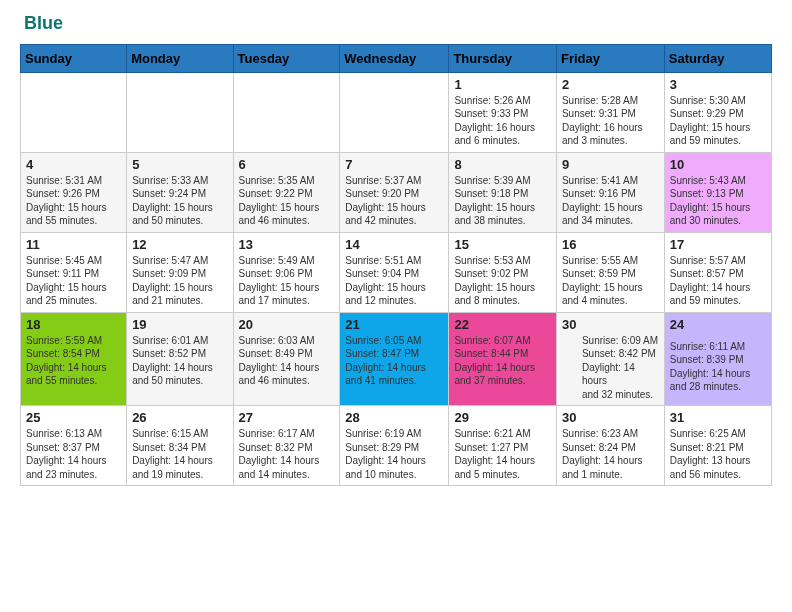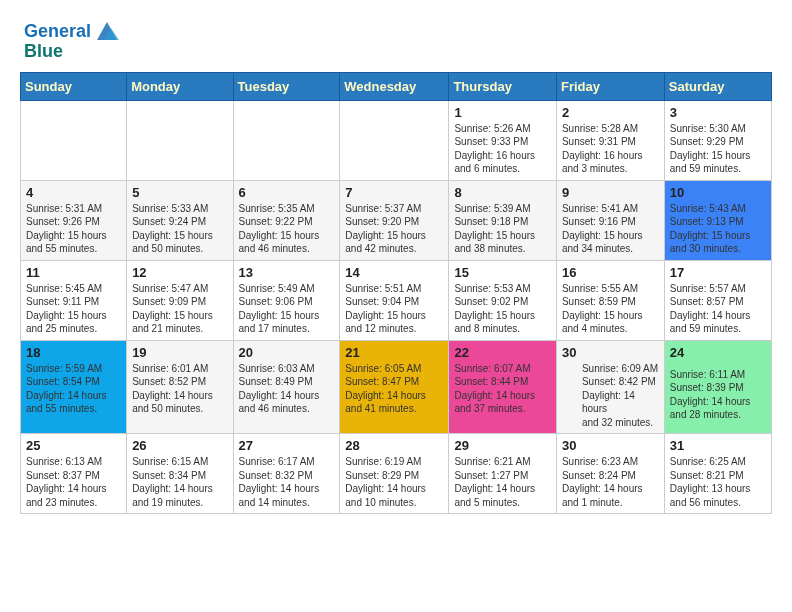--- a/index.html
+++ b/index.html
@@ -49,21 +49,21 @@
     }
     .calendar {
       width: 100%;
       border-collapse: collapse;
       padding: 0 10px 10px 10px;
       margin: 0 10px;
       width: calc(100% - 20px);
     }
     .calendar th {
       background-color: #2a7abf;
-      color: #fef9c3;
+      color: #000000;
       font-size: 13px;
       font-weight: bold;
       padding: 6px 4px;
       text-align: left;
       border: 1px solid #1a5a9a;
     }
     .calendar td {
       vertical-align: top;
       border: 1px solid #ccc;
       padding: 4px 5px;
@@ -90,27 +90,20 @@
     .table-wrap {
       padding: 0 10px 10px 10px;
     }
   </style>
 </head>
 <body>
 
 <div class="header">
   <div class="logo">
     <div>
-      <div style="display:flex;align-items:center;">
-        <span class="logo-text"><span>General</span></span>
-        <svg class="logo-icon" viewBox="0 0 28 28" xmlns="http://www.w3.org/2000/svg">
-          <polygon points="4,22 14,4 24,22" fill="#1a6fb5" opacity="0.85"></polygon>
-          <polygon points="10,22 18,10 26,22" fill="#2a9ad4" opacity="0.7"></polygon>
-        </svg>
-      </div>
       <div class="logo-text" style="color:#0f766e;margin-top:-4px;">Blue</div>
     </div>
   </div>
   <div class="title-area">
     <div class="month-year"></div>
     <div class="location"></div>
   </div>
 </div>
 
 <div class="table-wrap">
@@ -190,21 +183,21 @@
 Daylight: 15 hours
 and 38 minutes.</div>
           </td>
           <td style="background: rgb(245, 245, 245);">
             <div class="day-num">9</div>
             <div class="day-info" style="white-space: pre-line;">Sunrise: 5:41 AM
 Sunset: 9:16 PM
 Daylight: 15 hours
 and 34 minutes.</div>
           </td>
-          <td style="background: #3b82f6;">
+          <td style="background: #f0abfc;">
             <div class="day-num">10</div>
             <div class="day-info" style="white-space: pre-line;">Sunrise: 5:43 AM
 Sunset: 9:13 PM
 Daylight: 15 hours
 and 30 minutes.</div>
           </td>
         </tr>
         <tr>
           <td>
             <div class="day-num">11</div>
@@ -250,63 +243,63 @@
           </td>
           <td>
             <div class="day-num">17</div>
             <div class="day-info" style="white-space: pre-line;">Sunrise: 5:57 AM
 Sunset: 8:57 PM
 Daylight: 14 hours
 and 59 minutes.</div>
           </td>
         </tr>
         <tr style="background: rgb(245, 245, 245);">
-          <td style="background: #0ea5e9;">
+          <td style="background: #84cc16;">
             <div class="day-num">18</div>
             <div class="day-info" style="white-space: pre-line;">Sunrise: 5:59 AM
 Sunset: 8:54 PM
 Daylight: 14 hours
 and 55 minutes.</div>
           </td>
           <td style="background: rgb(245, 245, 245);">
             <div class="day-num">19</div>
             <div class="day-info" style="white-space: pre-line;">Sunrise: 6:01 AM
 Sunset: 8:52 PM
 Daylight: 14 hours
 and 50 minutes.</div>
           </td>
           <td style="background: rgb(245, 245, 245);">
             <div class="day-num">20</div>
             <div class="day-info" style="white-space: pre-line;">Sunrise: 6:03 AM
 Sunset: 8:49 PM
 Daylight: 14 hours
 and 46 minutes.</div>
           </td>
-          <td style="background: #eab308;">
+          <td style="background: #0ea5e9;">
             <div class="day-num">21</div>
             <div class="day-info" style="white-space: pre-line;">Sunrise: 6:05 AM
 Sunset: 8:47 PM
 Daylight: 14 hours
 and 41 minutes.</div>
           </td>
           <td style="background: #ec4899; margin-left: 18px;">
             <div class="day-num">22</div>
             <div class="day-info" style="white-space: pre-line;">Sunrise: 6:07 AM
 Sunset: 8:44 PM
 Daylight: 14 hours
 and 37 minutes.</div>
           </td>
           <td style="background: rgb(245, 245, 245);">
             <div class="day-num">30</div>
             <div class="day-info" style="white-space: pre-line; margin-left: 20px;">Sunrise: 6:09 AM
 Sunset: 8:42 PM
 Daylight: 14 hours
 and 32 minutes.</div>
           </td>
-          <td style="background: #86efac;">
+          <td style="background: #c4b5fd;">
             <div class="day-num">24</div>
             <div class="day-info" style="white-space: pre-line; margin-top: 8px;">Sunrise: 6:11 AM
 Sunset: 8:39 PM
 Daylight: 14 hours
 and 28 minutes.</div>
           </td>
         </tr>
         <tr>
           <td>
             <div class="day-num">25</div>

